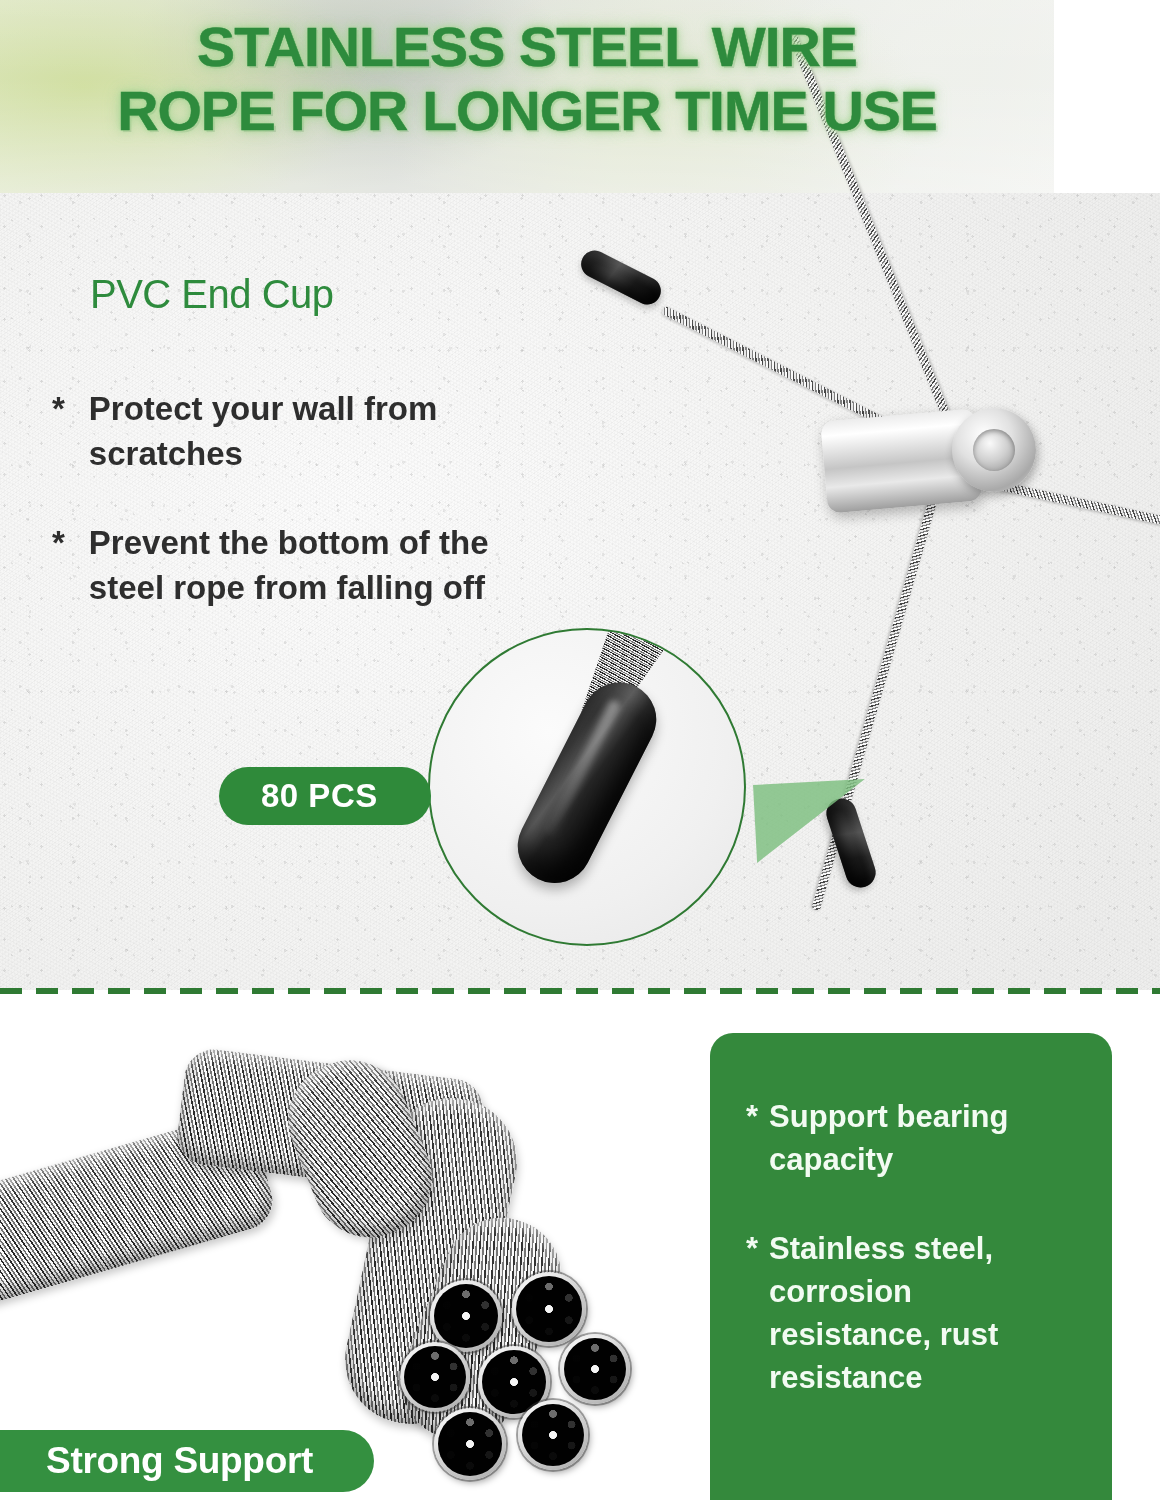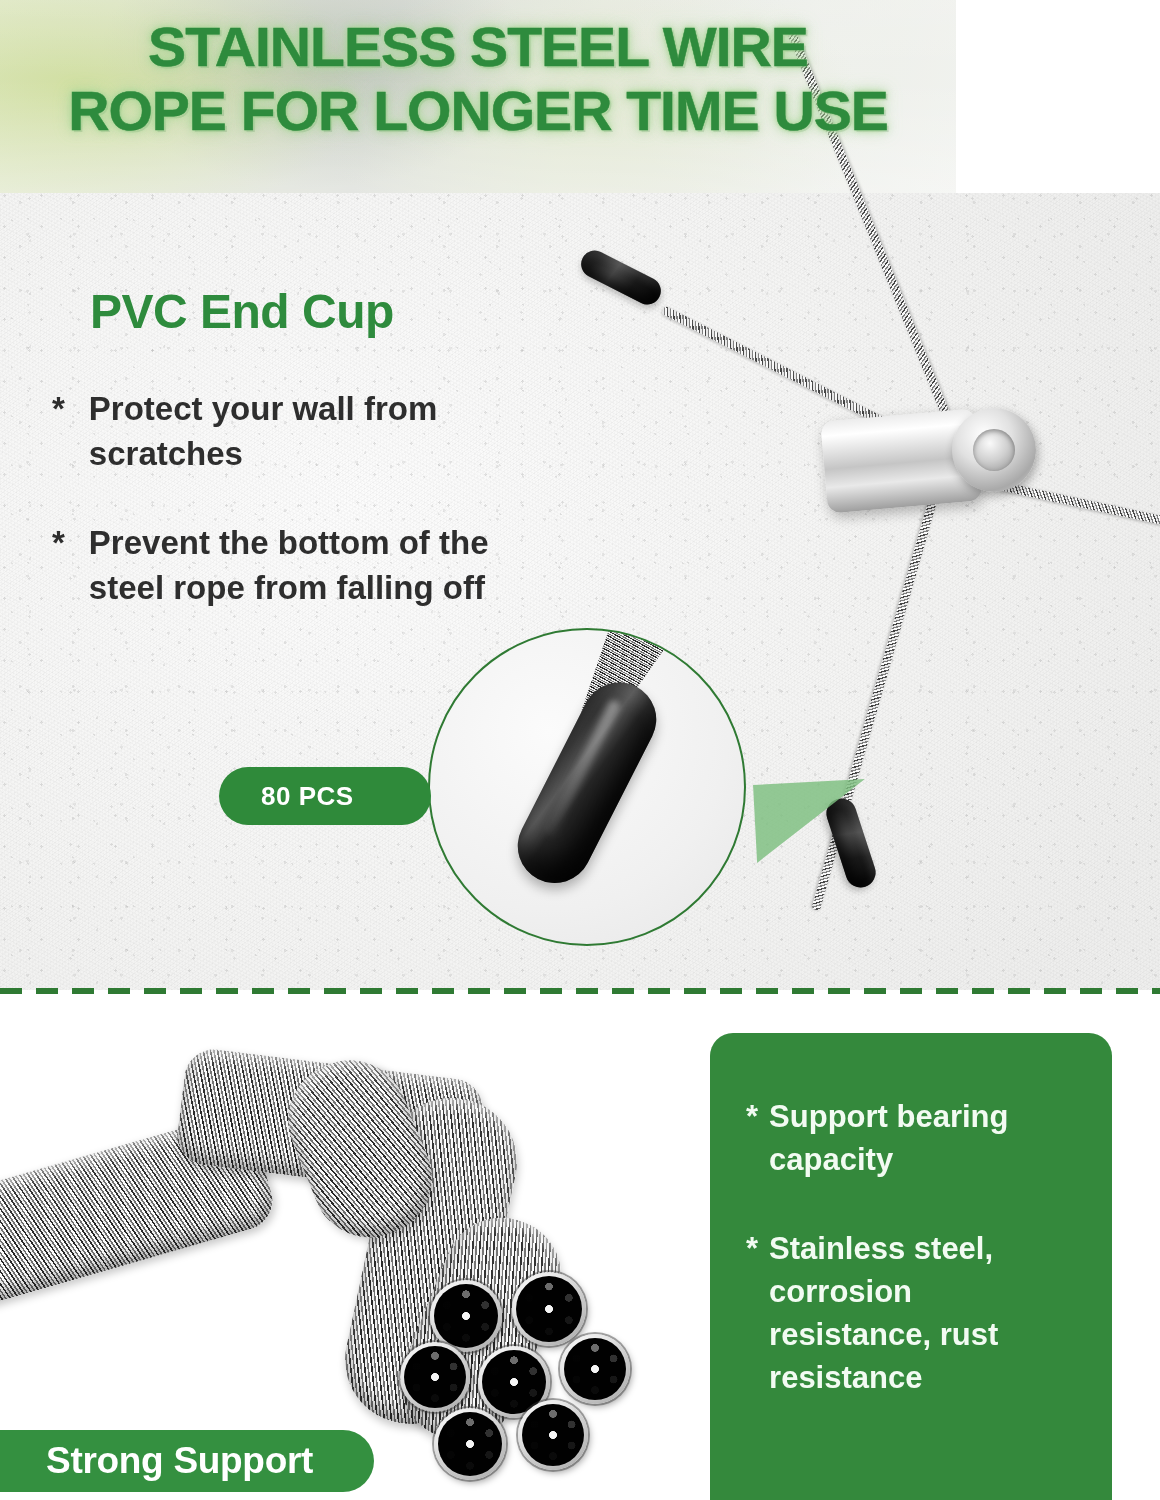--- a/index.html
+++ b/index.html
@@ -6,21 +6,21 @@
   html,body { width:1160px; height:1500px; }
   body {
     font-family:"Liberation Sans", sans-serif;
     background:#ffffff;
     position:relative;
     overflow:hidden;
   }
 
   
   .banner{
-    position:absolute; left:0; top:0; width:956px; height:193px;
+    position:absolute; left:0; top:0; width:1054px; height:193px;
     overflow:hidden;
     background:
       radial-gradient(ellipse 420px 200px at 8% 45%, rgba(205,221,150,.80) 0%, rgba(205,221,150,0) 70%),
       radial-gradient(ellipse 300px 180px at 33% 30%, rgba(168,178,166,.55) 0%, rgba(168,178,166,0) 72%),
       radial-gradient(ellipse 380px 220px at 62% 60%, rgba(226,232,208,.85) 0%, rgba(226,232,208,0) 72%),
       radial-gradient(ellipse 300px 240px at 88% 35%, rgba(239,241,236,.95) 0%, rgba(220,222,216,0) 75%),
       linear-gradient(105deg,#e3ead0 0%, #dfe4d4 22%, #d9dcd6 40%, #e6e9e0 60%, #e9ebe6 78%, #f2f3f0 100%);
   }
   .banner::after{
     content:""; position:absolute; inset:0;
@@ -62,23 +62,22 @@
       radial-gradient(circle 1.2px at 72% 14%, rgba(120,120,120,.30) 99%, transparent),
       radial-gradient(circle 1.0px at 19% 56%, rgba(120,120,120,.30) 99%, transparent),
       radial-gradient(circle 1.5px at 58% 72%, rgba(120,120,120,.25) 99%, transparent),
       radial-gradient(circle 1.1px at 86% 60%, rgba(120,120,120,.30) 99%, transparent),
       radial-gradient(circle 1.3px at 45% 90%, rgba(120,120,120,.25) 99%, transparent);
     background-size:37px 31px, 53px 44px, 41px 38px, 61px 49px, 47px 57px, 33px 43px, 67px 53px;
   }
 
   .heading-pvc{
     position:absolute; left:90px; top:272px;
-    font-size:48px; font-weight:bold; color:#2e8b3d;
+    font-size:40px; font-weight:normal; color:#2e8b3d;
     letter-spacing:-.5px;
-    margin-top:12px;
   }
   .bullets{
     position:absolute; left:52px; top:386px; width:500px;
     font-size:33px; font-weight:bold; color:#2e2e2e; line-height:45px;
   }
   .bullets .b{ display:flex; gap:12px; }
   .bullets .b + .b{ margin-top:44px; }
   .bullets .star{ flex:0 0 auto; }
   .bullets .txt{ flex:1 1 auto;margin-left:12px; }
 
@@ -110,21 +109,21 @@
     background:
       repeating-linear-gradient(2deg,
         #1d1d1d 0 1.2px, #e0e0e0 1.2px 2.2px, #6f6f6f 2.2px 3.2px, #f2f2f2 3.2px 4.4px);
     clip-path:polygon(24% 100%, 76% 100%, 100% 8%, 86% 0%, 50% 16%, 14% 0%, 0% 10%);
     opacity:.95;
   }
   .badge-80{
     position:absolute; left:219px; top:767px; width:212px; height:58px;
     border-radius:29px; background:#2f8a3a;
     display:flex; align-items:center; padding-left:42px;
-    color:#ffffff; font-size:26px; font-weight:bold; letter-spacing:.5px;
+    color:#ffffff; font-size:33px; font-weight:bold; letter-spacing:.5px;
   }
   .green-tri{
     position:absolute; left:755px; top:782px; width:0; height:0;
     border-top:78px solid rgba(124,190,127,.82);
     border-right:112px solid transparent;
     transform:rotate(-3deg);
   }
 
   
   .cable{ position:absolute; transform-origin:0 50%; }

